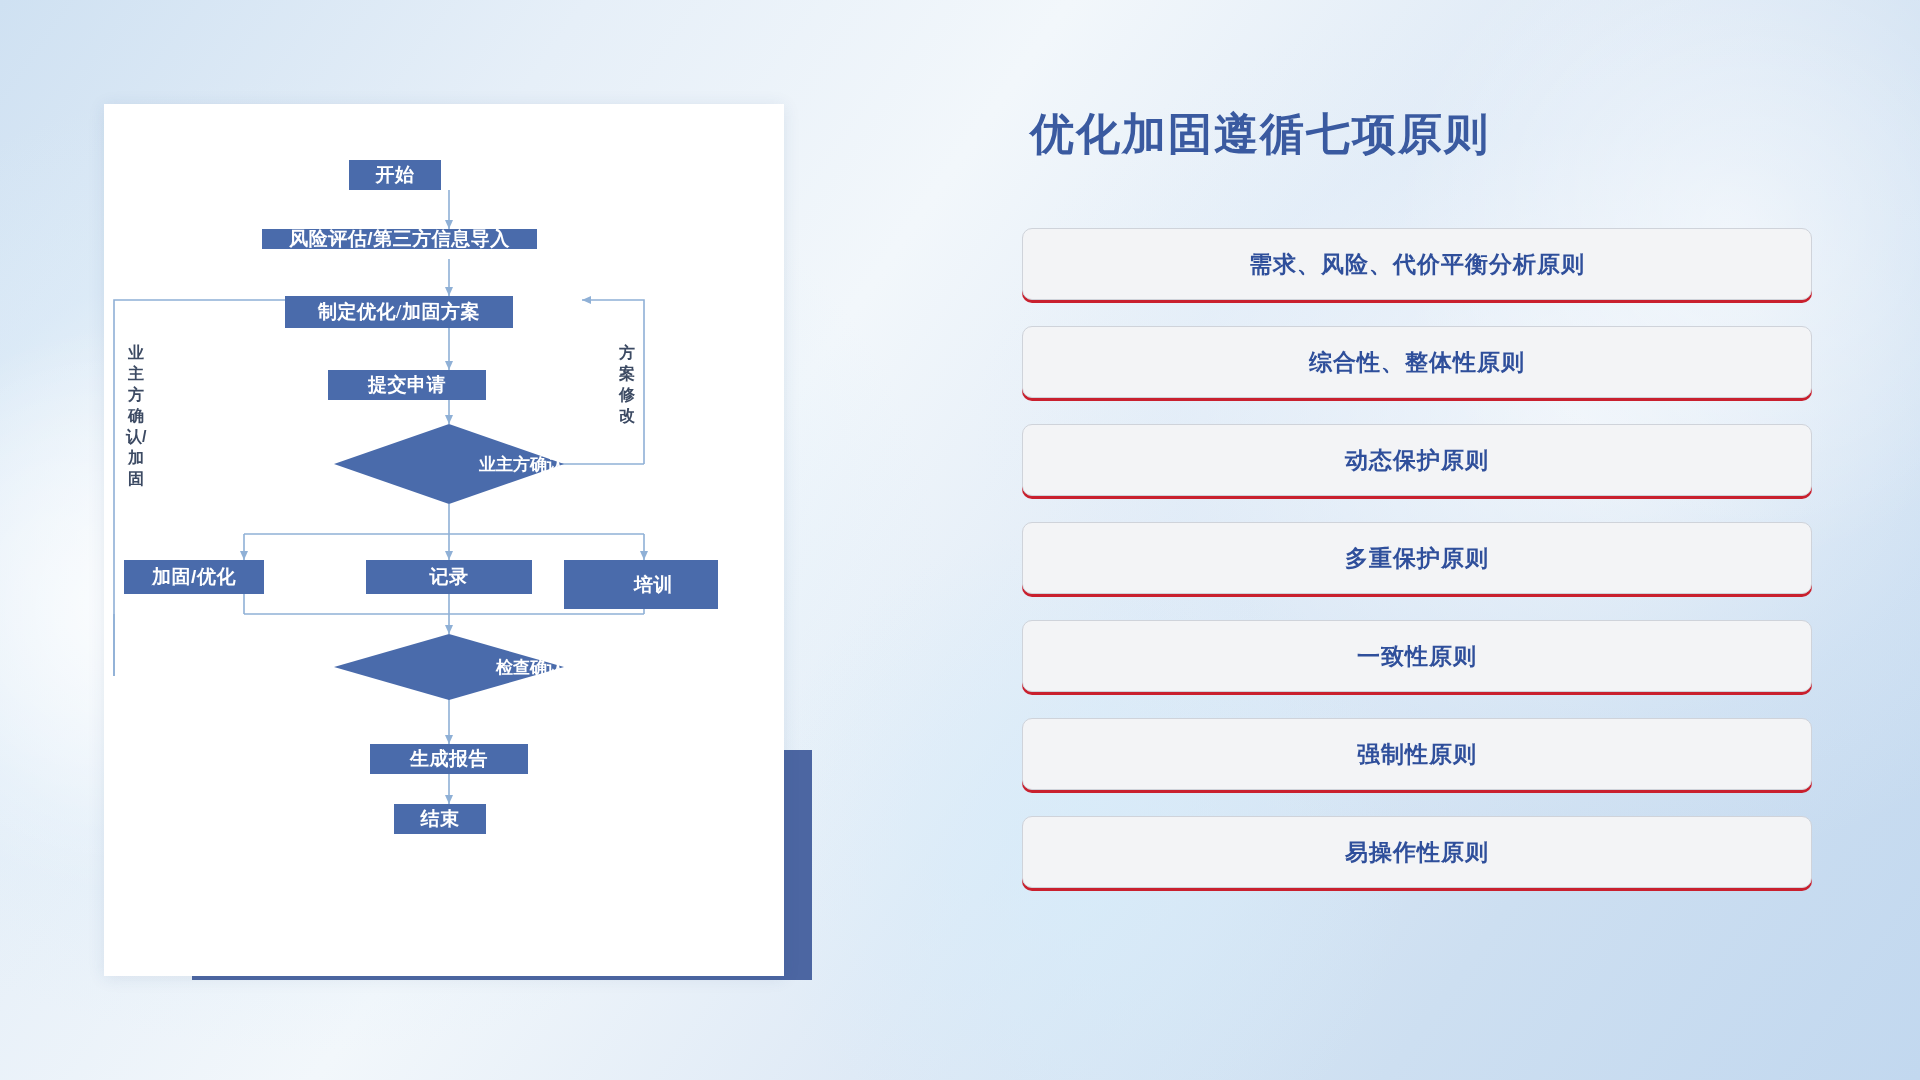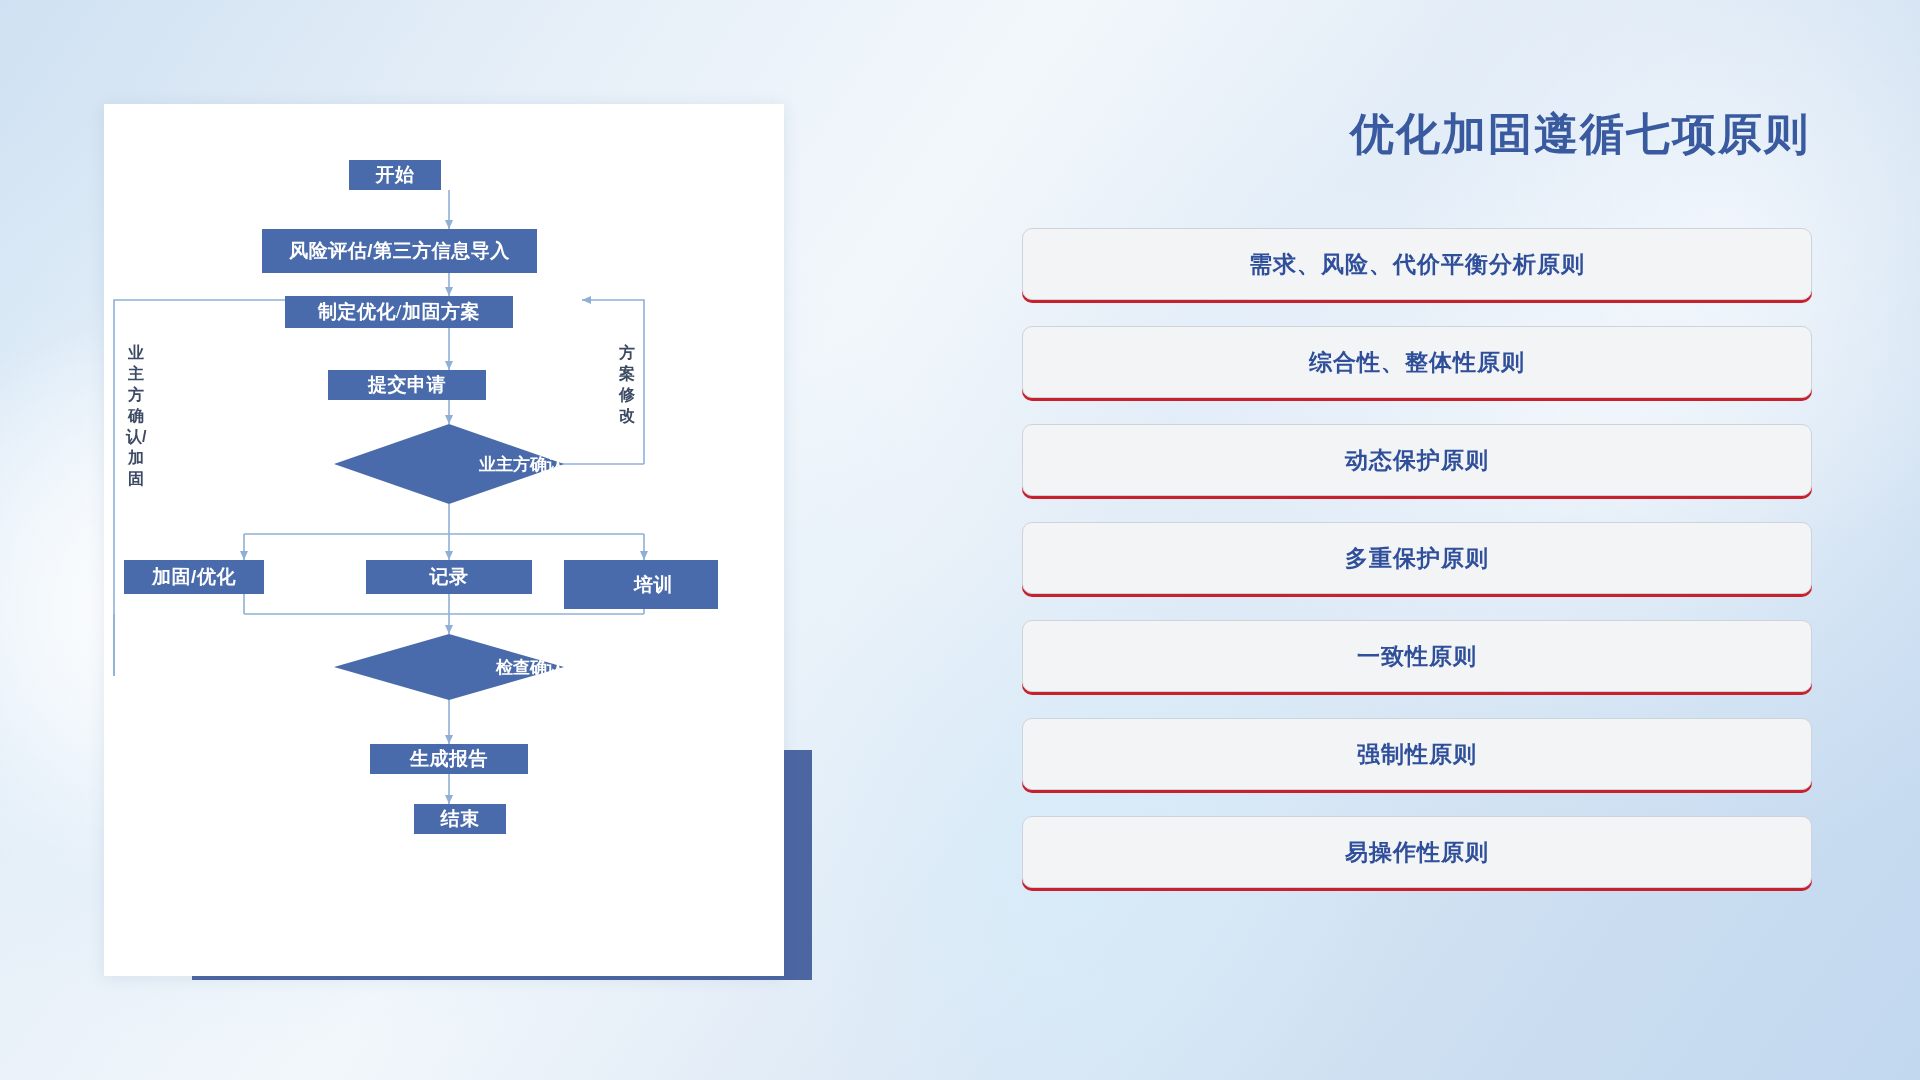--- a/index.html
+++ b/index.html
@@ -94,21 +94,21 @@
     word-break: break-all;
   }
   svg.edges { position: absolute; left: 0; top: 0; }
 
   
   .right-title {
     position: absolute;
     left: 1030px;
     top: 105px;
     width: 780px;
-    text-align: right;
+    text-align: left;
     font-size: 44px;
     font-weight: bold;
     color: #3a5aa0;
     letter-spacing: 2px;
   }
   .pill-list {
     position: absolute;
     left: 1022px;
     top: 228px;
     width: 790px;
@@ -194,21 +194,21 @@
           <path d="M540 360 L540 196 L478 196"></path>
           <path d="M478 196 l9 -4 l0 8 z" fill="#8fb0d6" stroke="none"></path>
           <path d="M425 360 L540 360"></path>
         </g>
       </svg>
 
       <div class="node" style="left:245px; top:56px; width:92px; height:30px;">
         <span>开始</span>
       </div>
 
-      <div class="node" style="left:158px; top:125px; width:275px; height:44px;">
+      <div class="node" style="left:158px; top:125px; width:275px; height:20px;">
         <span>风险评估/第三方信息导入</span>
       </div>
 
       <div class="node" style="left:181px; top:192px; width:228px; height:32px;font-family:Liberation Serif, serif;">
         <span>制定优化/加固方案</span>
       </div>
 
       <div class="node" style="left:224px; top:266px; width:158px; height:30px;">
         <span>提交申请</span>
       </div>
@@ -240,21 +240,21 @@
         </svg>
         <div class="diamond-label">
           <span>检查确认</span>
         </div>
       </div>
 
       <div class="node" style="left:266px; top:640px; width:158px; height:30px;">
         <span>生成报告</span>
       </div>
 
-      <div class="node" style="left:290px; top:700px; width:92px; height:30px;margin-left:20px;">
+      <div class="node" style="left:290px; top:700px; width:92px; height:30px;">
         <span>结束</span>
       </div>
 
       <div class="side-label" style="left:22px; top:238px;">
         <span>业主方确认/加固</span>
       </div>
       <div class="side-label" style="left:513px; top:238px;">
         <span>方案修改</span>
       </div>
 

